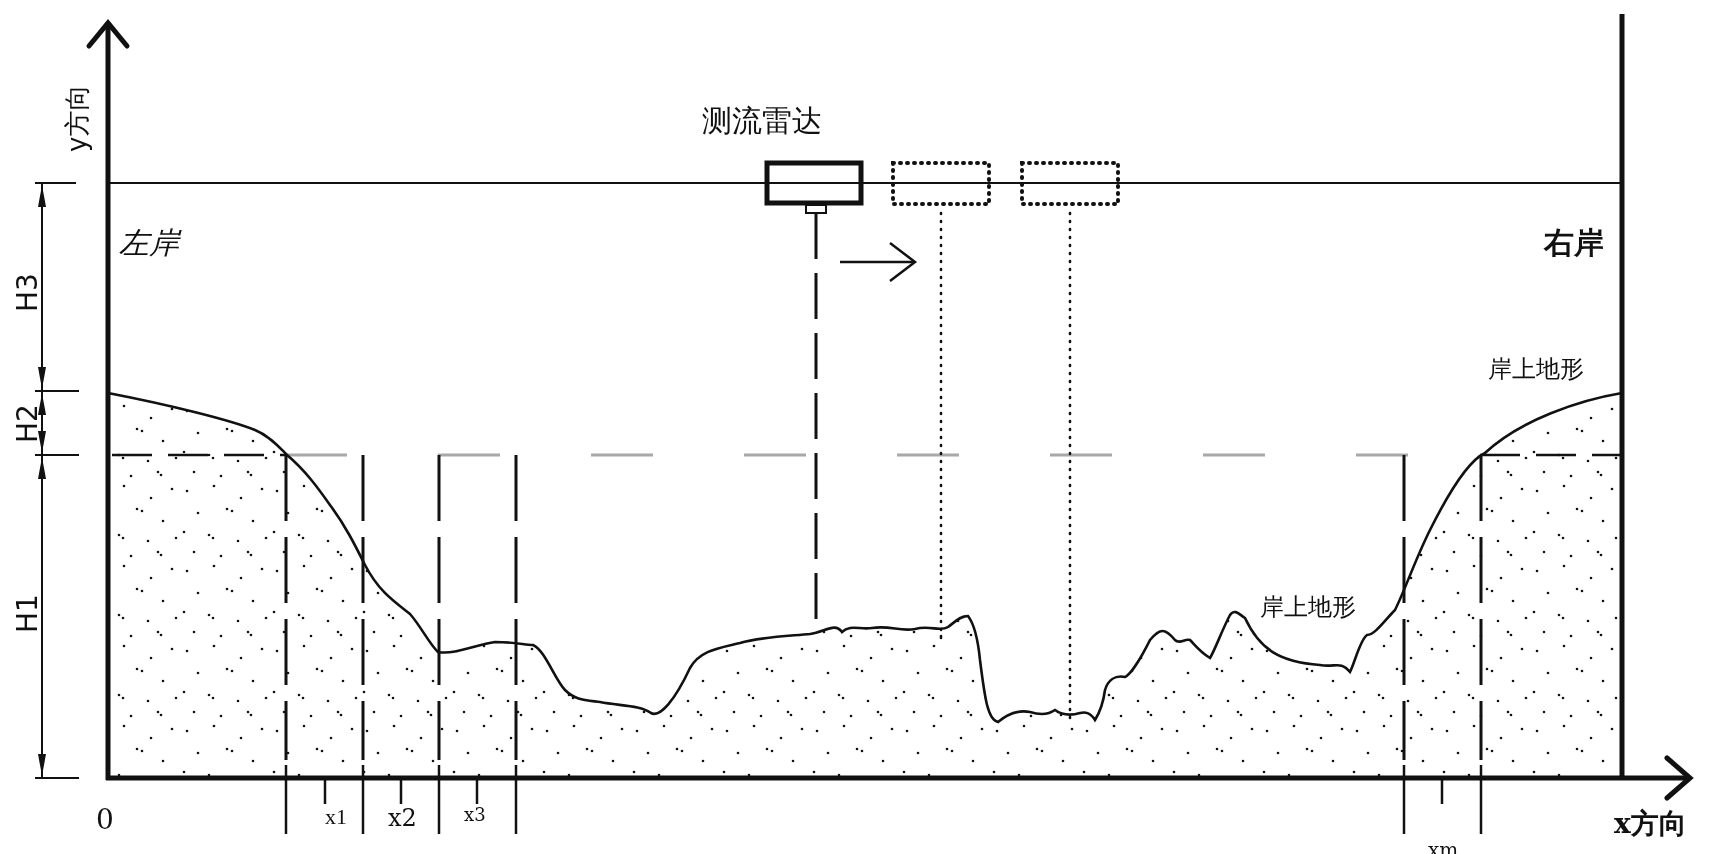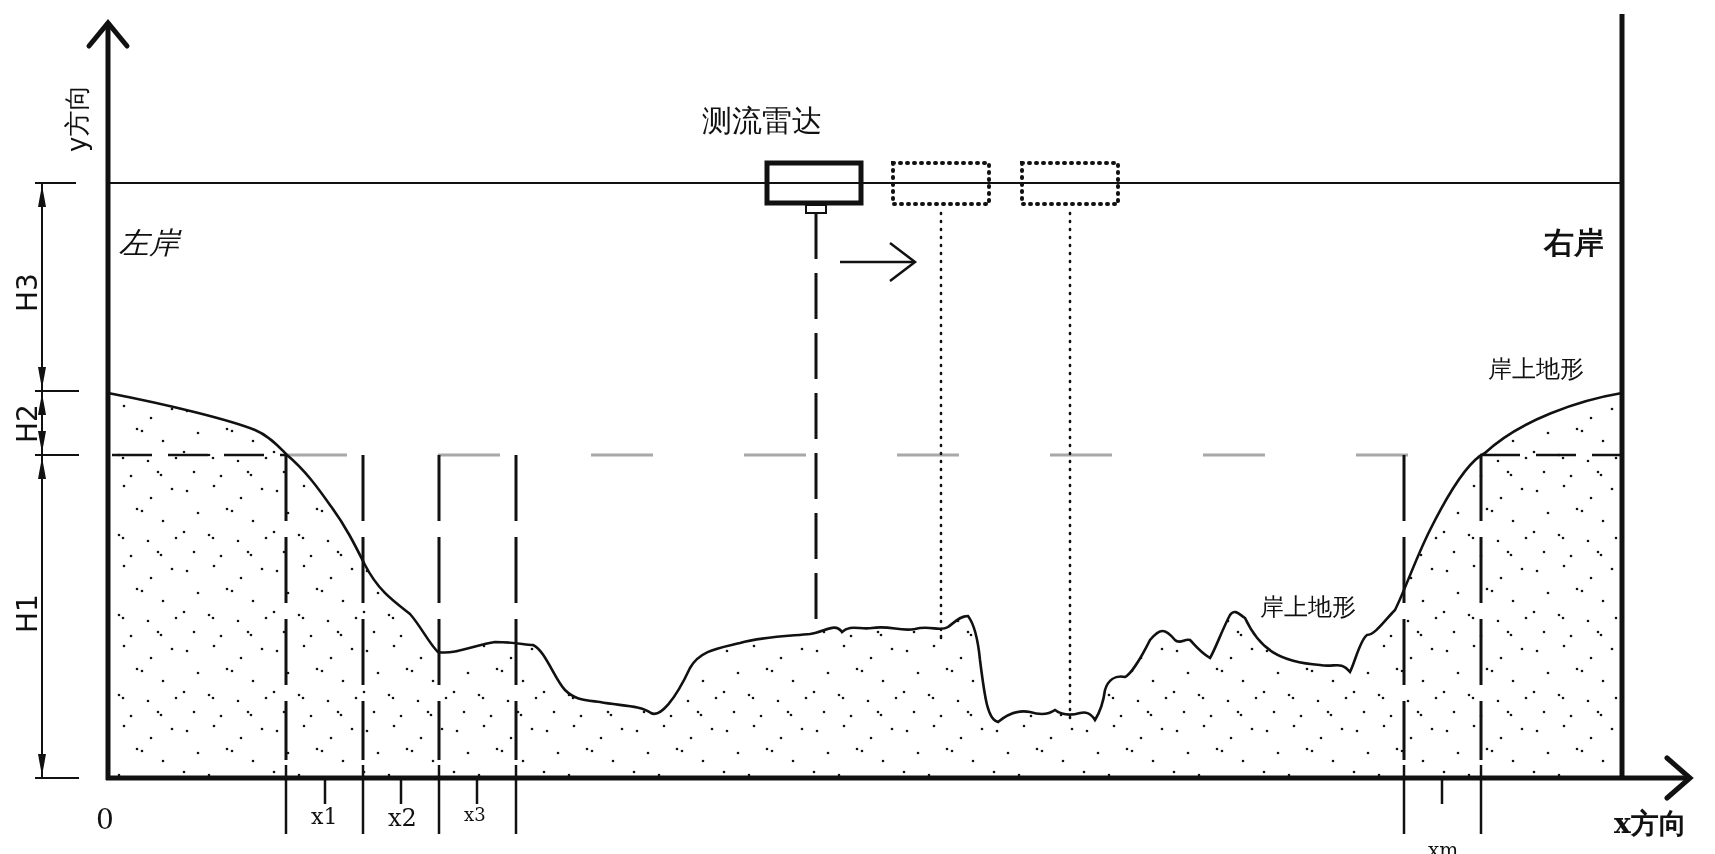--- a/index.html
+++ b/index.html
@@ -175,18 +175,18 @@
 
 <div class="lbl lbl-cn" style="left:1488px; top:357px; font-size:24px;">岸上地形</div>
 <div class="lbl lbl-cn" style="left:1260px; top:595px; font-size:24px;">岸上地形</div>
 
 <div class="lbl rot" style="left:14px; top:312px; font-size:28px;">H3</div>
 <div class="lbl rot" style="left:14px; top:443px; font-size:28px;">H2</div>
 <div class="lbl rot" style="left:14px; top:633px; font-size:28px;">H1</div>
 
 <div class="lbl lbl-serif" style="left:96px; top:806px; font-size:28px;">0</div>
 
-<div class="lbl lbl-serif" style="left:311px; top:806px; font-size:22px;">x1</div>
+<div class="lbl lbl-serif" style="left:325px; top:806px; font-size:22px;font-family:Liberation Serif, serif;">x1</div>
 <div class="lbl lbl-serif" style="left:388px; top:806px; font-size:24px;">x2</div>
 <div class="lbl lbl-serif" style="left:464px; top:806px; font-size:18px;">x3</div>
 <div class="lbl lbl-serif" style="left:1428px; top:808px; font-size:20px;margin-top:32px;">xm</div>
 
 <div class="lbl lbl-serif" style="left:1614px; top:810px; font-size:28px;font-weight:bold;">x方向</div>
 
 </body></html>

